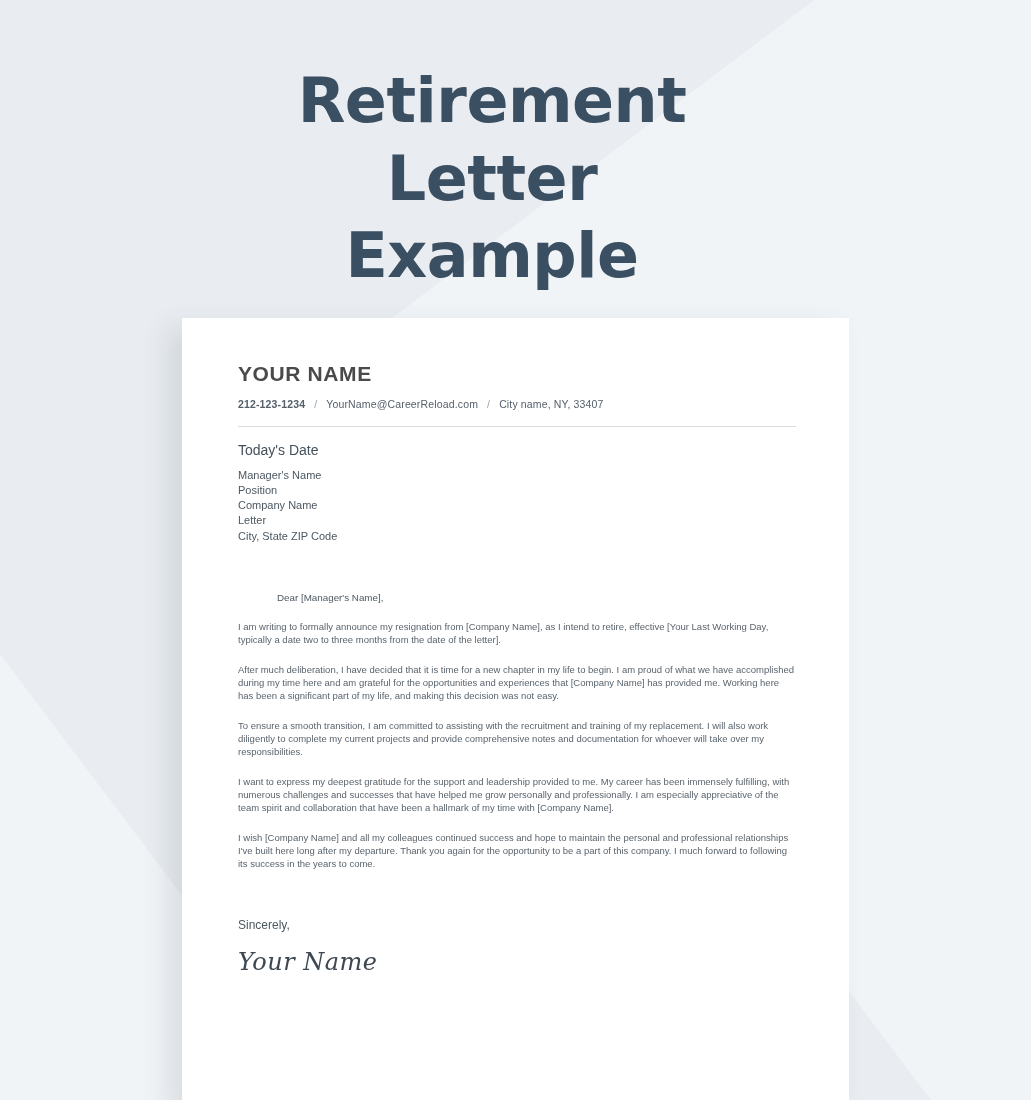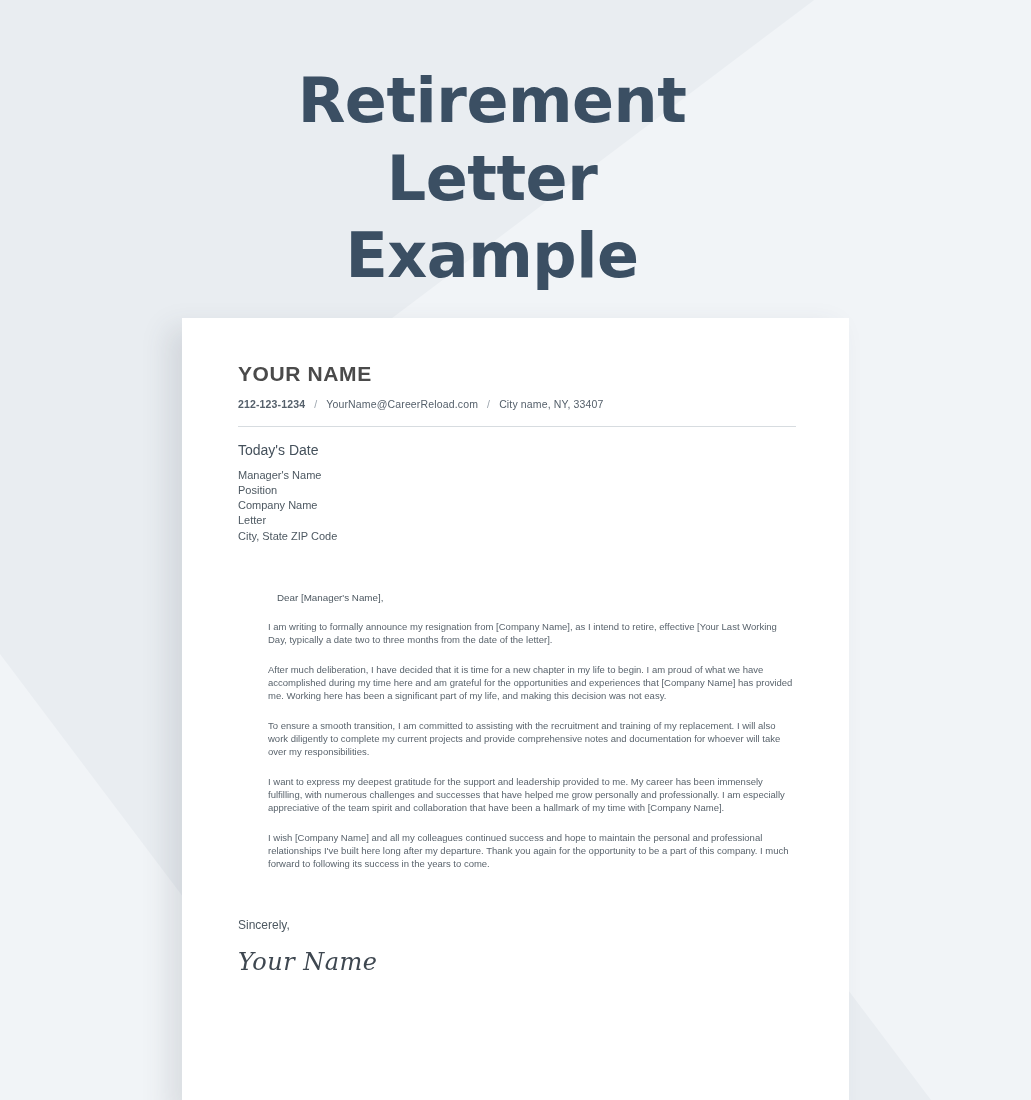--- a/index.html
+++ b/index.html
@@ -137,21 +137,20 @@
     color: #4d5861;
     padding-left: 39px;
   }
 
   .body-para {
     margin-top: 17px;
     font-size: 9.5px;
     line-height: 1.37;
     color: #5a646d;
     text-align: left;
-    margin-left: 30px;
   }
 
   .closing {
     margin-top: 48px;
     font-size: 12px;
     color: #4d5861;
   }
 
   .signature {
     margin-top: 16px;

